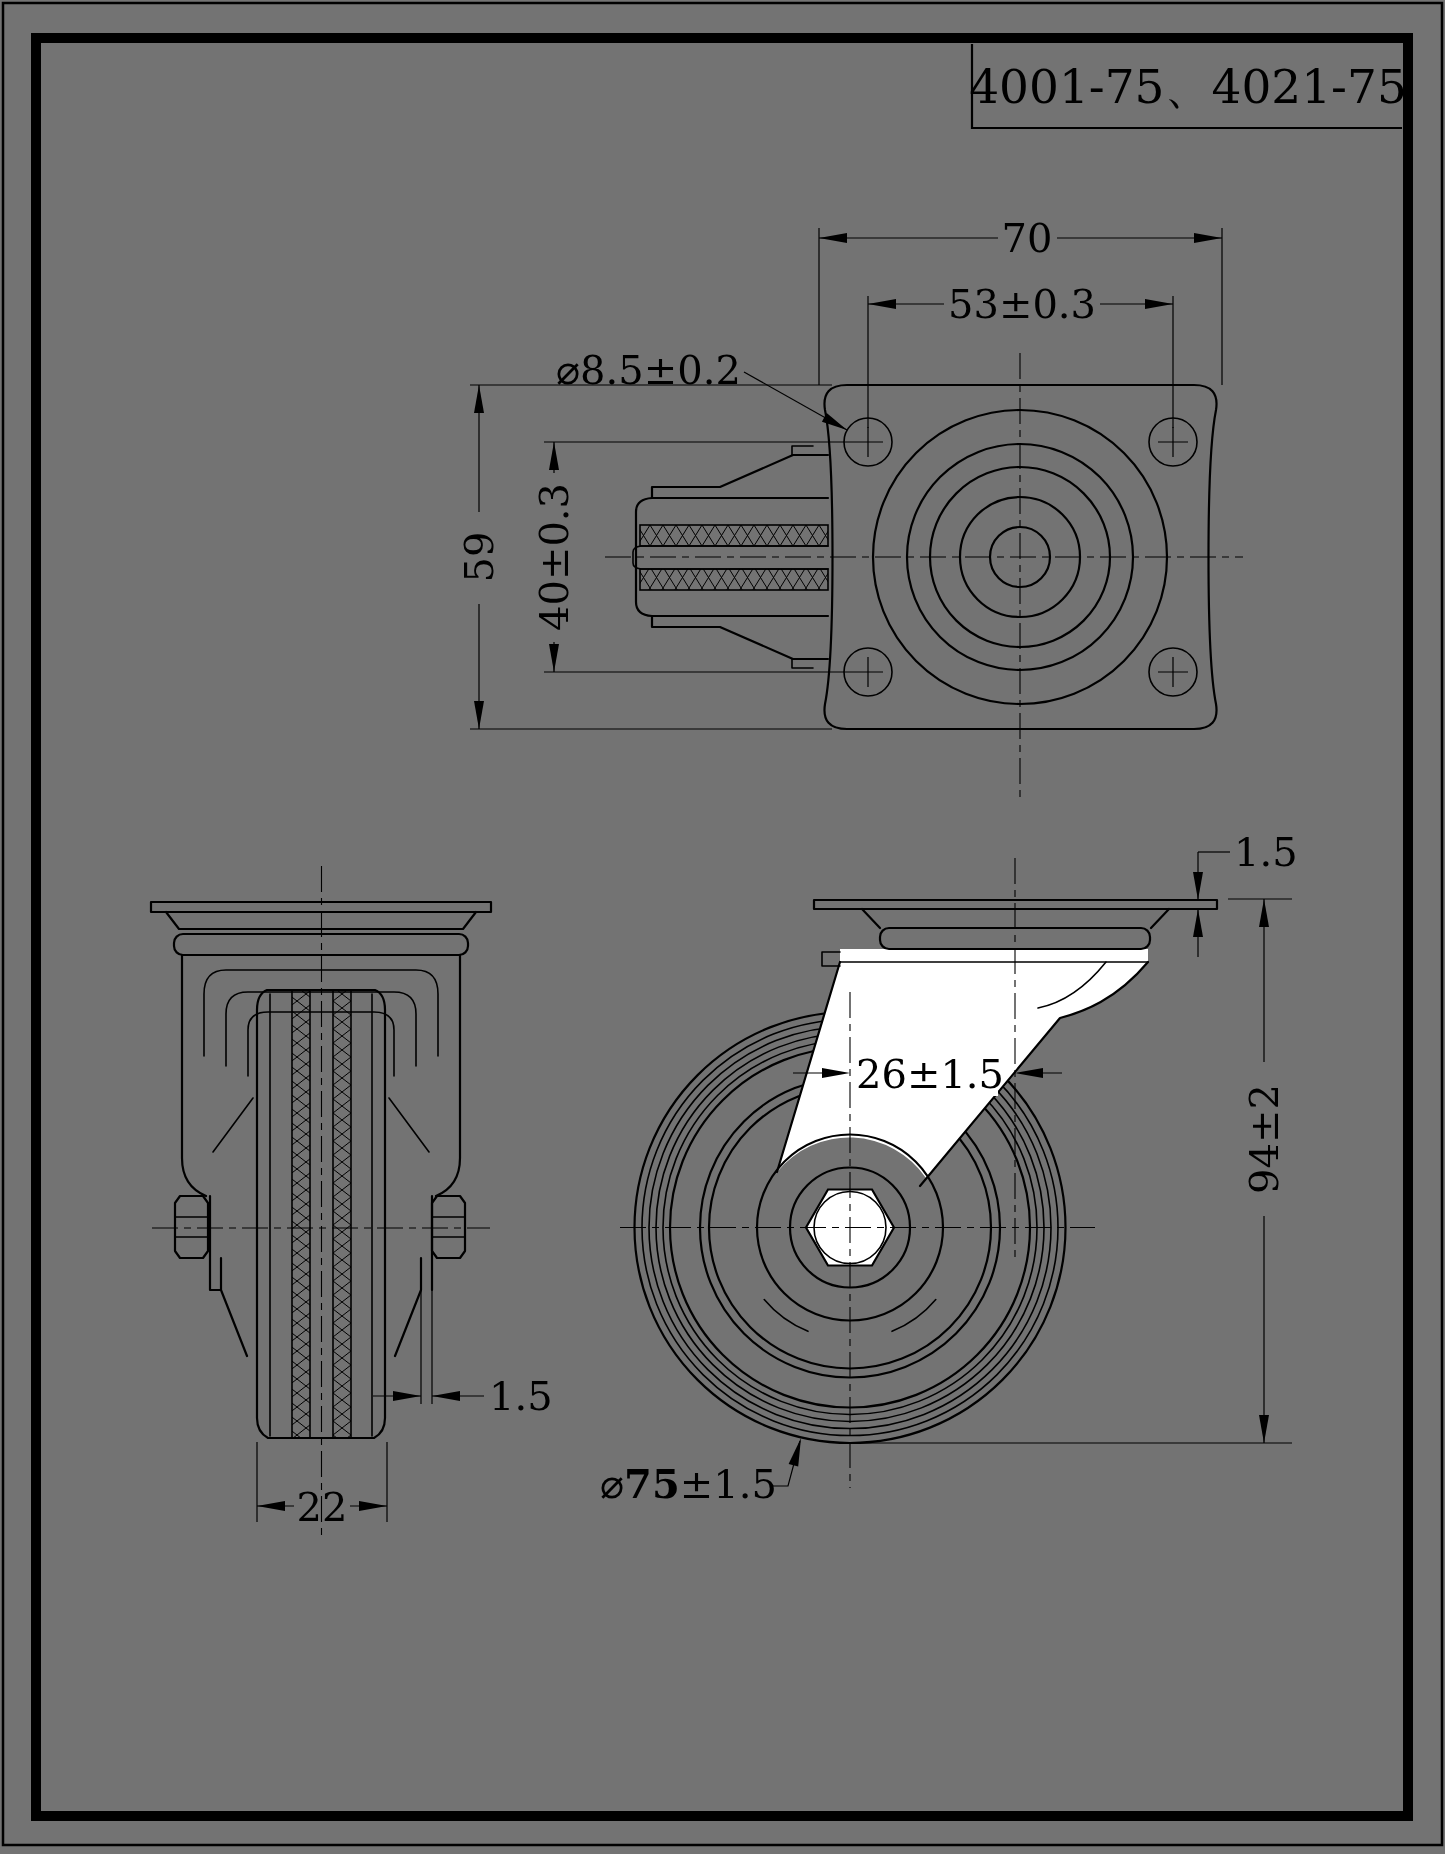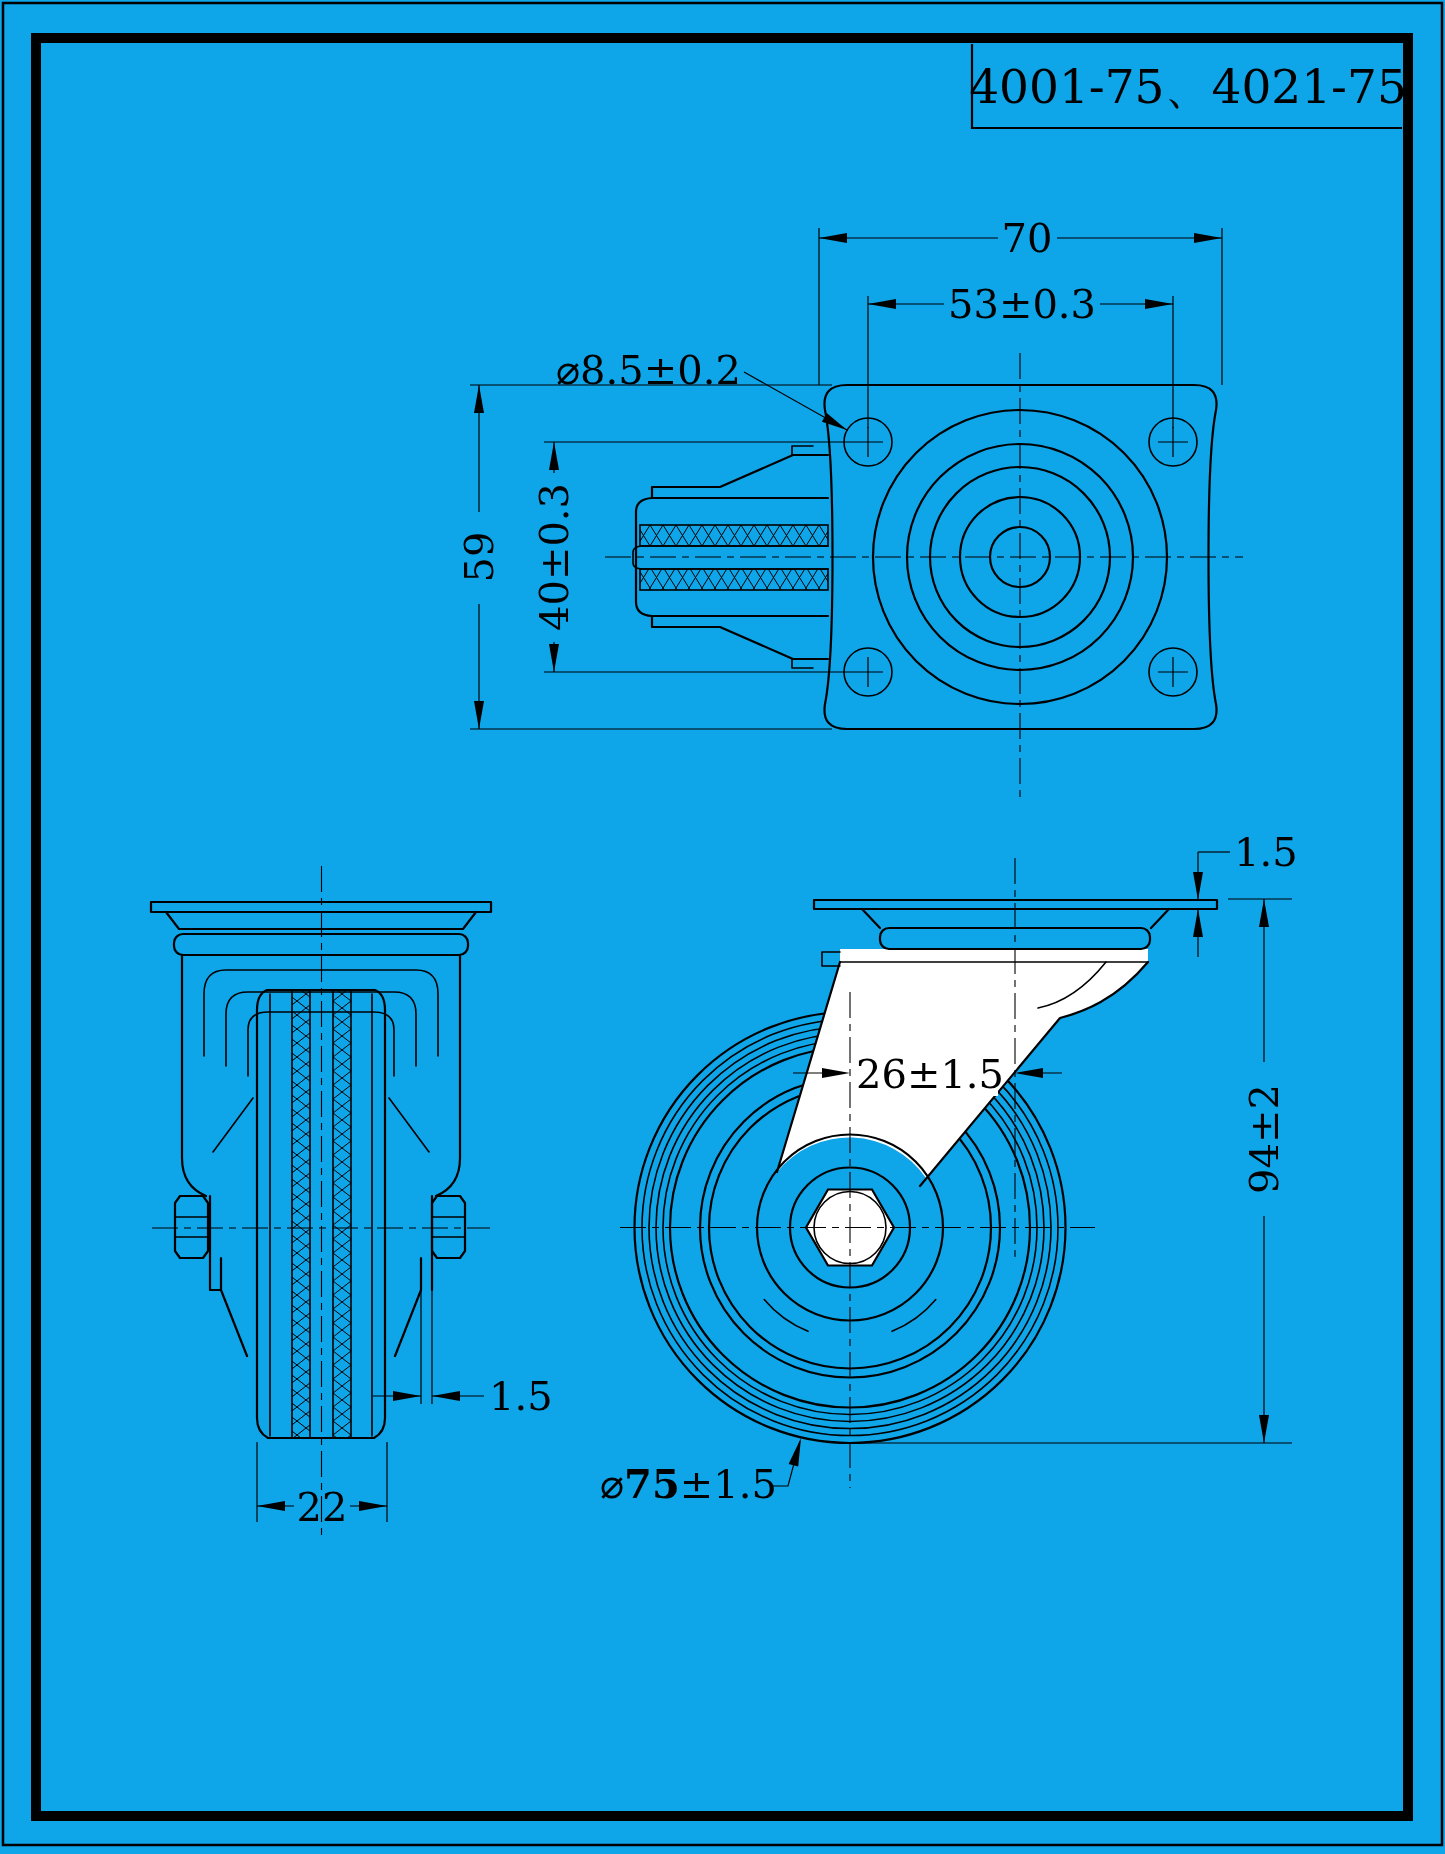--- a/index.html
+++ b/index.html
@@ -1,16 +1,16 @@
 <!DOCTYPE html>
 <html><head>
 <meta charset="utf-8">
 <style>
   html,body{margin:0;padding:0;background:#fff;}
-  .page{width:1445px;height:1854px;position:relative;background:#0ea5e9;}
+  .page{width:1445px;height:1854px;position:relative;background:#737373;}
   svg{display:block;}
   text{font-family:"DejaVu Serif","DejaVu Sans","Liberation Serif",serif;fill:#000;}
   .dimtxt{font-size:40px;}
   .titletxt{font-size:47px;}
   .ol{fill:none;stroke:#000;stroke-width:2.2;stroke-linecap:round;stroke-linejoin:round;}
   .ol15{fill:none;stroke:#000;stroke-width:1.6;stroke-linecap:round;stroke-linejoin:round;}
   .thin{fill:none;stroke:#000;stroke-width:1.2;}
   .cl{fill:none;stroke:#000;stroke-width:1.1;stroke-dasharray:26 6 7 6;}
   .arr{fill:#000;stroke:none;}
   .whitefill{fill:#fff;stroke:none;}

